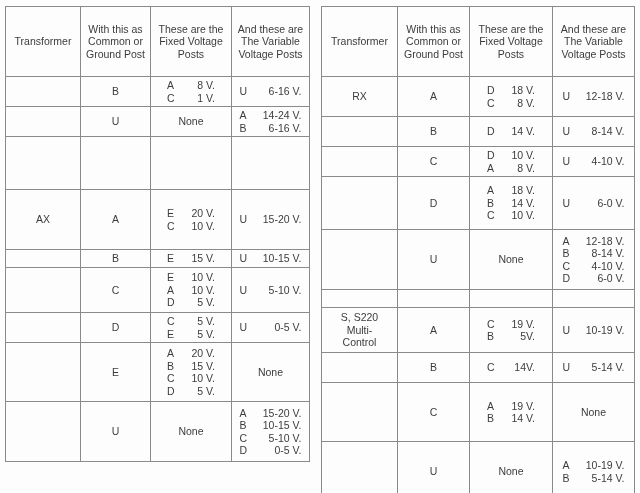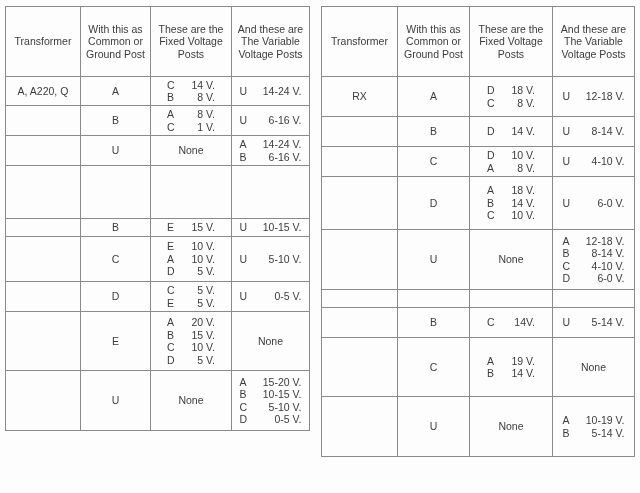--- a/index.html
+++ b/index.html
@@ -55,67 +55,67 @@
     </colgroup>
     <thead>
       <tr style="height:70px">
         <th>Transformer</th>
         <th>With this as Common or Ground Post</th>
         <th>These are the Fixed Voltage Posts</th>
         <th>And these are The Variable Voltage Posts</th>
       </tr>
     </thead>
     <tbody>
-        <tr style="height: 29px;">
-          <td class="multi">A, A220, Q</td>
+        <tr style="height: 30px;">
+          <td class="multi"></td>
+          <td>B</td>
+          <td><span class="posts"><span class="post-line">
+                <span class="post-letter">A</span>
+                <span class="post-val">8 V.</span>
+              </span><span class="post-line">
+                <span class="post-letter">C</span>
+                <span class="post-val">1 V.</span>
+              </span></span></td>
+          <td><span class="posts"><span class="post-line">
+                <span class="post-letter">U</span>
+                <span class="post-val var-val">6-16 V.</span>
+              </span></span></td>
+        </tr>
+        <tr style="height: 30px;">
+          <td class="multi"></td>
+          <td>U</td>
+          <td>None</td>
+          <td><span class="posts"><span class="post-line">
+                <span class="post-letter">A</span>
+                <span class="post-val var-val">14-24 V.</span>
+              </span><span class="post-line">
+                <span class="post-letter">B</span>
+                <span class="post-val var-val">6-16 V.</span>
+              </span></span></td>
+        </tr>
+        <tr style="height: 53px;">
+          <td class="multi"></td>
+          <td></td>
+          <td></td>
+          <td></td>
+        </tr>
+        <tr style="height: 60px;">
+          <td class="multi">AX</td>
           <td>A</td>
           <td><span class="posts"><span class="post-line">
-                <span class="post-letter">C</span>
-                <span class="post-val">14 V.</span>
-              </span><span class="post-line">
-                <span class="post-letter">B</span>
-                <span class="post-val">8 V.</span>
-              </span></span></td>
-          <td><span class="posts"><span class="post-line">
-                <span class="post-letter">U</span>
-                <span class="post-val var-val">14-24 V.</span>
-              </span></span></td>
-        </tr>
-        <tr style="height: 30px;">
-          <td class="multi"></td>
-          <td>B</td>
-          <td><span class="posts"><span class="post-line">
-                <span class="post-letter">A</span>
-                <span class="post-val">8 V.</span>
-              </span><span class="post-line">
-                <span class="post-letter">C</span>
-                <span class="post-val">1 V.</span>
-              </span></span></td>
-          <td><span class="posts"><span class="post-line">
-                <span class="post-letter">U</span>
-                <span class="post-val var-val">6-16 V.</span>
-              </span></span></td>
-        </tr>
-        <tr style="height: 30px;">
-          <td class="multi"></td>
-          <td>U</td>
-          <td>None</td>
-          <td><span class="posts"><span class="post-line">
-                <span class="post-letter">A</span>
-                <span class="post-val var-val">14-24 V.</span>
-              </span><span class="post-line">
-                <span class="post-letter">B</span>
-                <span class="post-val var-val">6-16 V.</span>
-              </span></span></td>
-        </tr>
-        <tr style="height: 53px;">
-          <td class="multi"></td>
-          <td></td>
-          <td></td>
-          <td></td>
+                <span class="post-letter">E</span>
+                <span class="post-val">20 V.</span>
+              </span><span class="post-line">
+                <span class="post-letter">C</span>
+                <span class="post-val">10 V.</span>
+              </span></span></td>
+          <td><span class="posts"><span class="post-line">
+                <span class="post-letter">U</span>
+                <span class="post-val var-val">15-20 V.</span>
+              </span></span></td>
         </tr>
         <tr style="height: 18px;">
           <td class="multi"></td>
           <td>B</td>
           <td><span class="posts"><span class="post-line">
                 <span class="post-letter">E</span>
                 <span class="post-val">15 V.</span>
               </span></span></td>
           <td><span class="posts"><span class="post-line">
                 <span class="post-letter">U</span>
@@ -287,20 +287,37 @@
                 <span class="post-letter">D</span>
                 <span class="post-val var-val">6-0 V.</span>
               </span></span></td>
         </tr>
         <tr style="height: 18px;">
           <td class="multi"></td>
           <td></td>
           <td></td>
           <td></td>
         </tr>
+        <tr style="height: 45px;">
+          <td class="multi">S,  S220
+Multi-
+Control</td>
+          <td>A</td>
+          <td><span class="posts"><span class="post-line">
+                <span class="post-letter">C</span>
+                <span class="post-val">19 V.</span>
+              </span><span class="post-line">
+                <span class="post-letter">B</span>
+                <span class="post-val">5V.</span>
+              </span></span></td>
+          <td><span class="posts"><span class="post-line">
+                <span class="post-letter">U</span>
+                <span class="post-val var-val">10-19 V.</span>
+              </span></span></td>
+        </tr>
         <tr style="height: 30px;">
           <td class="multi"></td>
           <td>B</td>
           <td><span class="posts"><span class="post-line">
                 <span class="post-letter">C</span>
                 <span class="post-val">14V.</span>
               </span></span></td>
           <td><span class="posts"><span class="post-line">
                 <span class="post-letter">U</span>
                 <span class="post-val var-val">5-14 V.</span>

